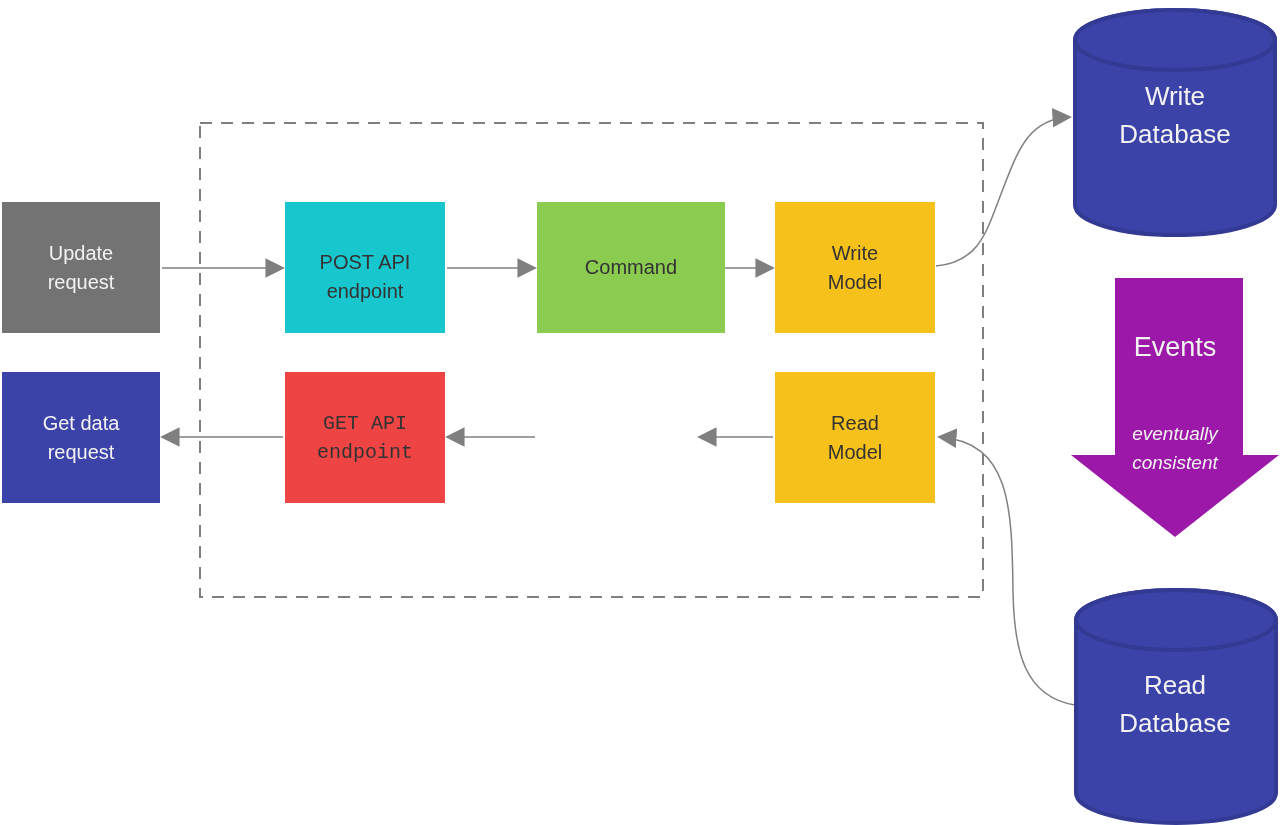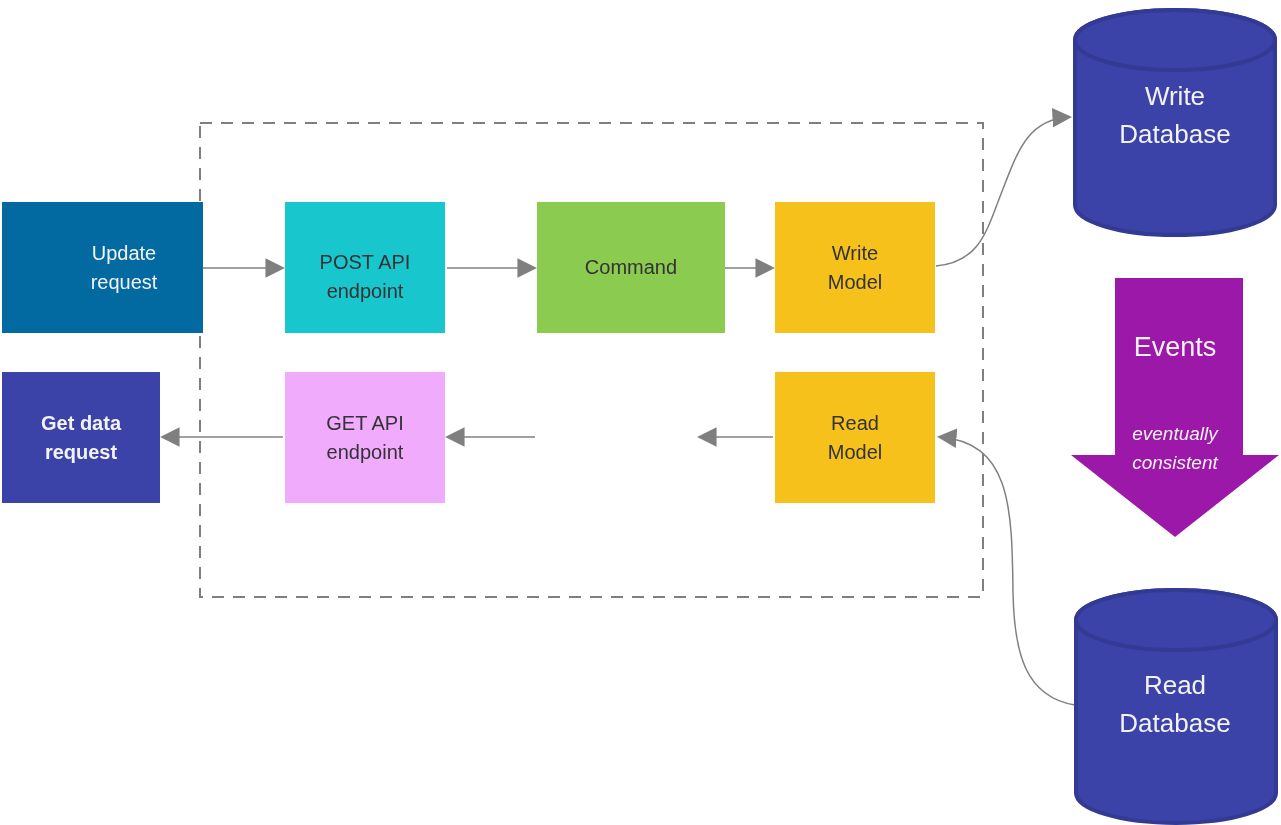--- a/index.html
+++ b/index.html
@@ -68,45 +68,45 @@
     </g>
 
     <g>
       <path d="M1076,620 A100,30 0 0 1 1276,620 L1276,793 A100,30 0 0 1 1076,793 Z" stroke-width="4" stroke-linejoin="round" fill="#3C43A8" stroke="#333A94"></path>
       <ellipse cx="1176" cy="620" rx="100" ry="30" stroke-width="4" fill="#3C43A8" stroke="#333A94"></ellipse>
     </g>
 
     <polygon points="1115,278 1243,278 1243,455 1279,455 1175,537 1071,455 1115,455" fill="#9C18A8"></polygon>
   </svg>
 
-  <div class="node row1 n-update" style="background-color: #0369a1; padding-left: 43px;">
+  <div class="node row1 n-update" style="background-color: #737373;">
     <span class="lbl blue-lbl" style="color: rgb(242, 242, 242);">Update
 request</span>
   </div>
 
   <div class="node row1 n-post" style="background-color: rgb(24, 199, 206);">
     <span class="lbl" style="color: rgb(51, 51, 51); margin-top: 18px;">POST API
 endpoint</span>
   </div>
 
   <div class="node row1 n-command" style="background-color: rgb(138, 203, 80);">
     <span class="lbl" style="color: rgb(51, 51, 51);">Command</span>
   </div>
 
   <div class="node row1 n-write" style="background-color: rgb(246, 193, 26);">
     <span class="lbl" style="color: rgb(51, 51, 51);">Write
 Model</span>
   </div>
 
-  <div class="node row2 n-getdata" style="background-color: rgb(60, 67, 168); font-weight: bold;">
+  <div class="node row2 n-getdata" style="background-color: rgb(60, 67, 168);">
     <span class="lbl blue-lbl" style="color: rgb(242, 242, 242);">Get data
 request</span>
   </div>
 
-  <div class="node row2 n-get" style="background-color: #f0abfc;">
+  <div class="node row2 n-get" style="background-color: #ef4444; font-family: Liberation Mono, monospace;">
     <span class="lbl" style="color: rgb(51, 51, 51);">GET API
 endpoint</span>
   </div>
 
 
   <div class="node row2 n-read" style="background-color: rgb(246, 193, 26);">
     <span class="lbl" style="color: rgb(51, 51, 51);">Read
 Model</span>
   </div>
 

